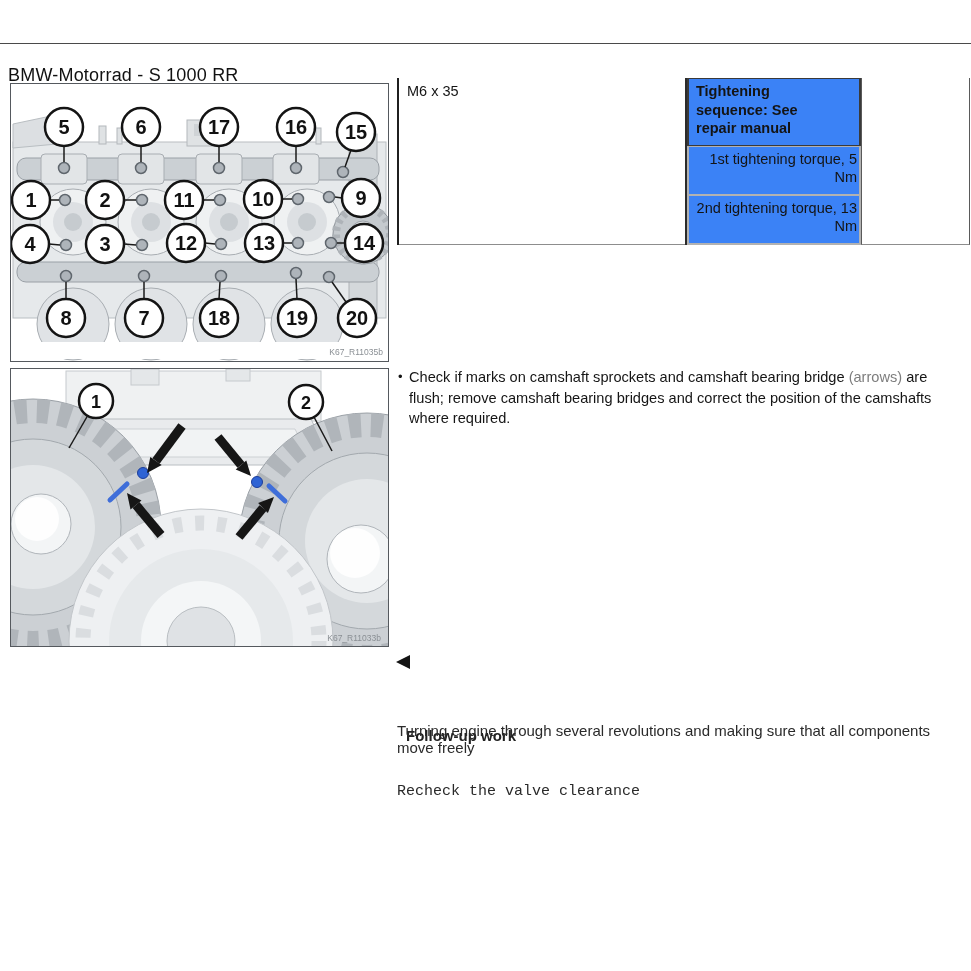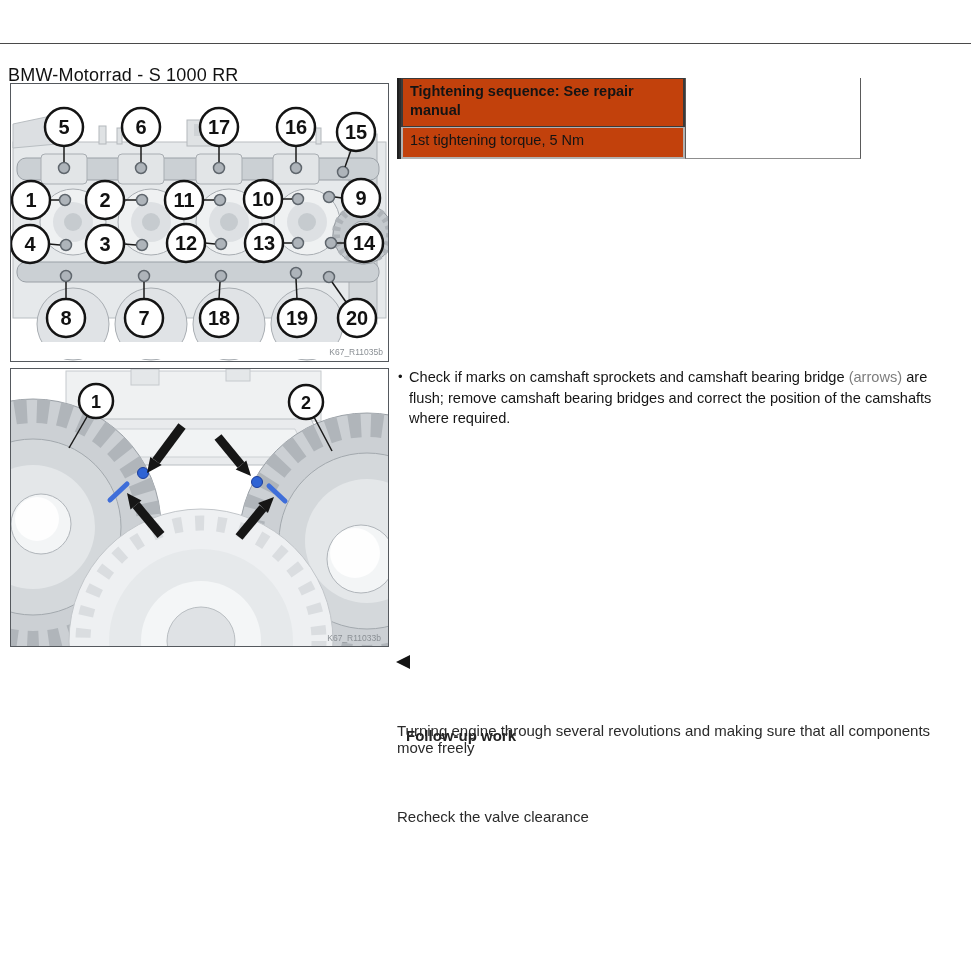--- a/index.html
+++ b/index.html
@@ -14,38 +14,38 @@
   .figure{position:absolute;border:1px solid #55595e;background:#fff;}
   .figure1{left:10px;top:83px;width:377px;height:277px;}
   .figure2{left:10px;top:368px;width:377px;height:277px;}
   .figure svg{display:block;}
 
   
   .spec-table{position:absolute;left:397px;top:78px;width:571px;display:grid;
     grid-template-columns:286px 176px 109px;border-left:2px solid #1f1f1f;}
   .spec-part{border-bottom:1px solid #8d8d8d;padding:5px 8px 0 8px;font-size:14.5px;}
   .spec-mid{border-left:2px solid #2b2b2b;display:flex;flex-direction:column;}
-  .spec-cell{border:2px solid #b2b2b2;border-top-width:1px;background:#c2410c;
+  .spec-cell{border:2px solid #b2b2b2;border-top-width:1px;background:#3b82f6;
     padding:3px 2px 7px 7px;font-size:14.5px;line-height:18.5px;}
-  .spec-cell + .spec-cell{margin-top:-1px;}
+  .spec-cell + .spec-cell{margin-top:-1px;text-align:right;}
   .spec-cell.bold{font-weight:bold;border-color:#3a3a3a;border-width:1px 2px 2px 2px;padding-right:20px;}
   .spec-empty{border-left:1px solid #5a5a5a;border-right:1px solid #5a5a5a;border-bottom:1px solid #8d8d8d;}
 
   
   .bullet-item{position:absolute;left:398px;top:367px;width:560px;display:flex;}
   .bullet-marker{width:11px;font-size:13px;line-height:20.5px;flex:none;}
   .bullet-text{width:545px;font-size:14.6px;line-height:20.5px;color:#151515;}
   .gray{color:#7d7d7d;margin-top:36px;}
 
   .back-tri{position:absolute;left:396px;top:655px;width:0;height:0;
     border-top:7px solid transparent;border-bottom:7px solid transparent;border-right:14px solid #141414;}
   .followup-heading{position:absolute;left:406px;top:689px;font-size:15px;font-weight:bold;color:#222;margin-top:38px;}
   .body-text{position:absolute;left:397px;width:555px;font-size:15px;line-height:17px;color:#2a2a2a;margin:0;}
   .p1{top:722px;}
-  .p2{top:808px;}
+  .p2{top:783px;font-family:Liberation Mono, monospace;}
 
   
   .callout-circ{fill:#ffffff;stroke:#141414;stroke-width:2.5;}
   .callout-num{font-family:"Liberation Sans","DejaVu Sans",sans-serif;font-weight:bold;fill:#111;text-anchor:middle;}
   .leader{stroke:#1a1a1a;stroke-width:1.5;}
   .fig-caption{font-size:8.5px;fill:#8a8f94;text-anchor:end;font-family:"Liberation Sans",sans-serif;}
   .arrow-shaft{stroke:#161616;stroke-width:9;}
   .arrow-head{fill:#161616;}
 </style>
 </head>
@@ -224,23 +224,25 @@
     <g>
           <circle class="callout-circ" cx="346" cy="234" r="19"></circle>
           <text class="callout-num" x="346" y="241">20</text>
         </g>
   </g>
   <text class="fig-caption" x="372" y="271">K67_R11035b</text>
 </svg>
 </div>
 
 <div class="spec-table">
+  <div class="spec-part">M6 x 35</div>
   <div class="spec-mid">
     <div class="spec-cell bold">Tightening sequence: See repair manual</div>
     <div class="spec-cell">1st tightening torque, 5 Nm</div>
+    <div class="spec-cell">2nd tightening torque, 13 Nm</div>
   </div>
   <div class="spec-empty"></div>
 </div>
 
 <div class="bullet-item">
   <span class="bullet-marker">•</span>
   <span class="bullet-text"><span>Check if marks on camshaft sprockets and camshaft bearing bridge </span><span class="gray">(arrows)</span><span> are flush; remove camshaft bearing bridges and correct the position of the camshafts where required.</span></span>
 </div>
 
 <div class="figure figure2">

